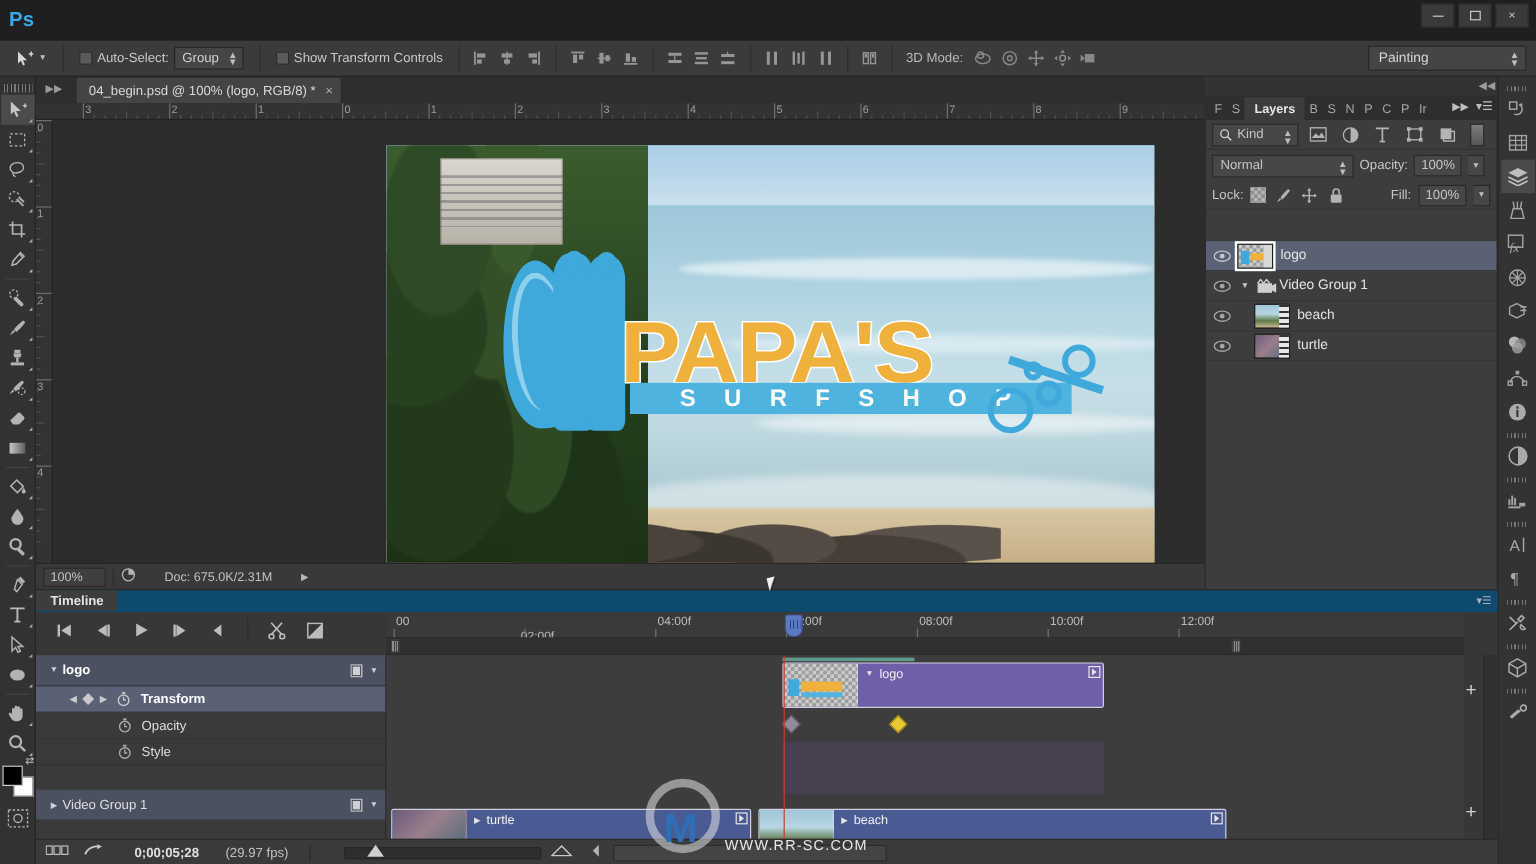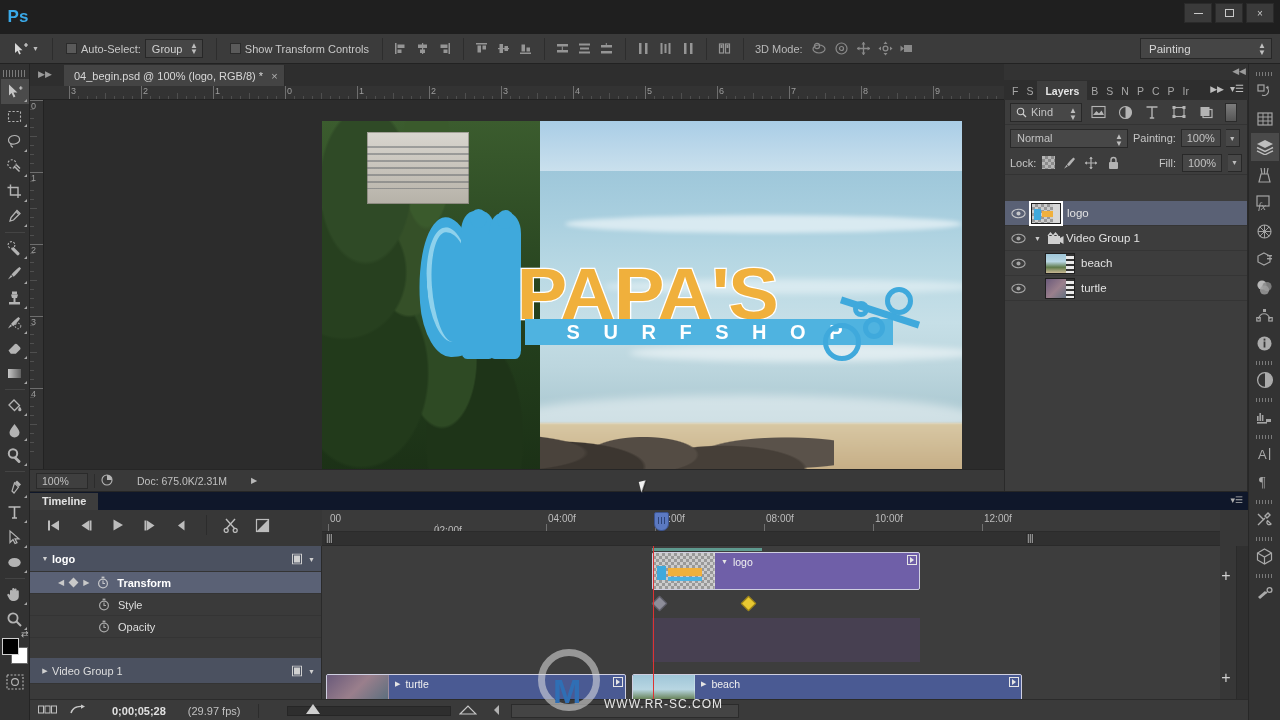--- a/index.html
+++ b/index.html
@@ -344,21 +344,21 @@
   .railgrip { width:18px; height:4px; margin:4px 0 1px;
     background:repeating-linear-gradient(to right,#7a7a7a 0 1px,transparent 1px 3px); }
 
   
   .timeline {
     position:absolute; left:30px; top:491px; width:1218px; height:229px;
     background:#333; border-top:1px solid #262626;
   }
   .tl-tabbar {
     position:absolute; left:0; top:0; width:1218px; height:18px;
-    background:#0f172a; display:flex; align-items:center;
+    background:#0c4a6e; display:flex; align-items:flex-start;
   }
   .tl-tab {
     height:17px; padding:0 12px; background:#3d3d3d; display:flex; align-items:center;
     font-size:11px; color:#e3e3e3; font-weight:bold;
   }
   .tl-menu { position:absolute; right:5px; top:3px; color:#b0b0b0; font-size:9px; }
 
   .tl-body { position:absolute; left:0; top:18px; width:1218px; height:211px; background:#373737; }
   .tl-controls {
     position:absolute; left:0; top:0; width:268px; height:30px;
@@ -1090,21 +1090,21 @@
             </svg>
           </span>
         <span class="fswitch"></span>
       </div>
 
       <div class="bmrow">
         <div class="blendsel">
           <span>Normal</span>
           <span class="arr">▲<br>▼</span>
         </div>
-        <span class="lbl">Painting:</span>
+        <span class="lbl">Opacity:</span>
         <span class="numfield">100%</span>
         <span class="numarr">▼</span>
       </div>
 
       <div class="lockrow">
         <span class="lbl">Lock:</span>
         <span class="lockicon chk-bg" style="width:13px;height:13px;"></span>
         <span class="lockicon">
             <svg width="14" height="14" viewBox="0 0 14 14">
               <path d="M11.5 1.5 C9.5 3 6.5 6.5 5 8.5 l1.8 1.8 C8.5 8.5 11.5 5 13 3 Z" fill="#c8c8c8"></path>
@@ -1466,31 +1466,31 @@
           <span class="trk-name bold" style="margin-left:6px;">Transform</span>
         </div>
         <div class="trk" style="padding-left:66px;">
           <span class="stopw">
             <svg width="12" height="13" viewBox="0 0 12 13">
                 <circle cx="6" cy="7.5" r="4.4" fill="none" stroke="#bdbdbd" stroke-width="1.2"></circle>
                 <path d="M6 4.6 V7.5 h2" stroke="#bdbdbd" stroke-width="1.1" fill="none"></path>
                 <rect x="4.6" y=".6" width="2.8" height="1.6" fill="#bdbdbd"></rect>
               </svg>
           </span>
-          <span class="trk-name" style="margin-left:6px;">Style</span>
+          <span class="trk-name" style="margin-left:6px;">Opacity</span>
         </div>
         <div class="trk" style="padding-left:66px;">
           <span class="stopw">
             <svg width="12" height="13" viewBox="0 0 12 13">
                 <circle cx="6" cy="7.5" r="4.4" fill="none" stroke="#bdbdbd" stroke-width="1.2"></circle>
                 <path d="M6 4.6 V7.5 h2" stroke="#bdbdbd" stroke-width="1.1" fill="none"></path>
                 <rect x="4.6" y=".6" width="2.8" height="1.6" fill="#bdbdbd"></rect>
               </svg>
           </span>
-          <span class="trk-name" style="margin-left:6px;">Opacity</span>
+          <span class="trk-name" style="margin-left:6px;">Style</span>
         </div>
         <div style="height:20px;"></div>
         <div class="trk head" style="padding-left:8px;background:#4b5160;">
           <span class="tri">▶</span>
           <span class="trk-name">Video Group 1</span>
           <span class="trk-right">
             <svg width="13" height="11" viewBox="0 0 13 11">
                 <rect x="0.5" y="0.5" width="9" height="10" fill="none" stroke="#cfcfcf" stroke-width="1"></rect>
                 <rect x="2" y="2" width="6" height="7" fill="#cfcfcf"></rect>
               </svg>

